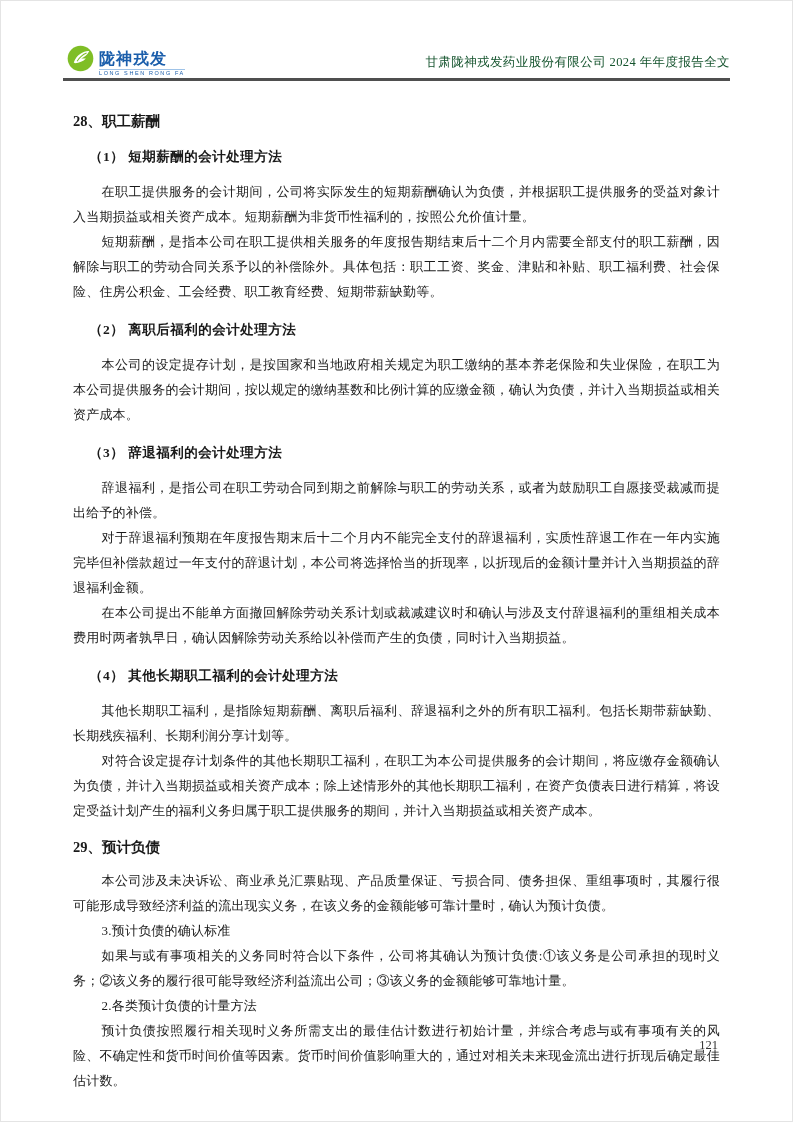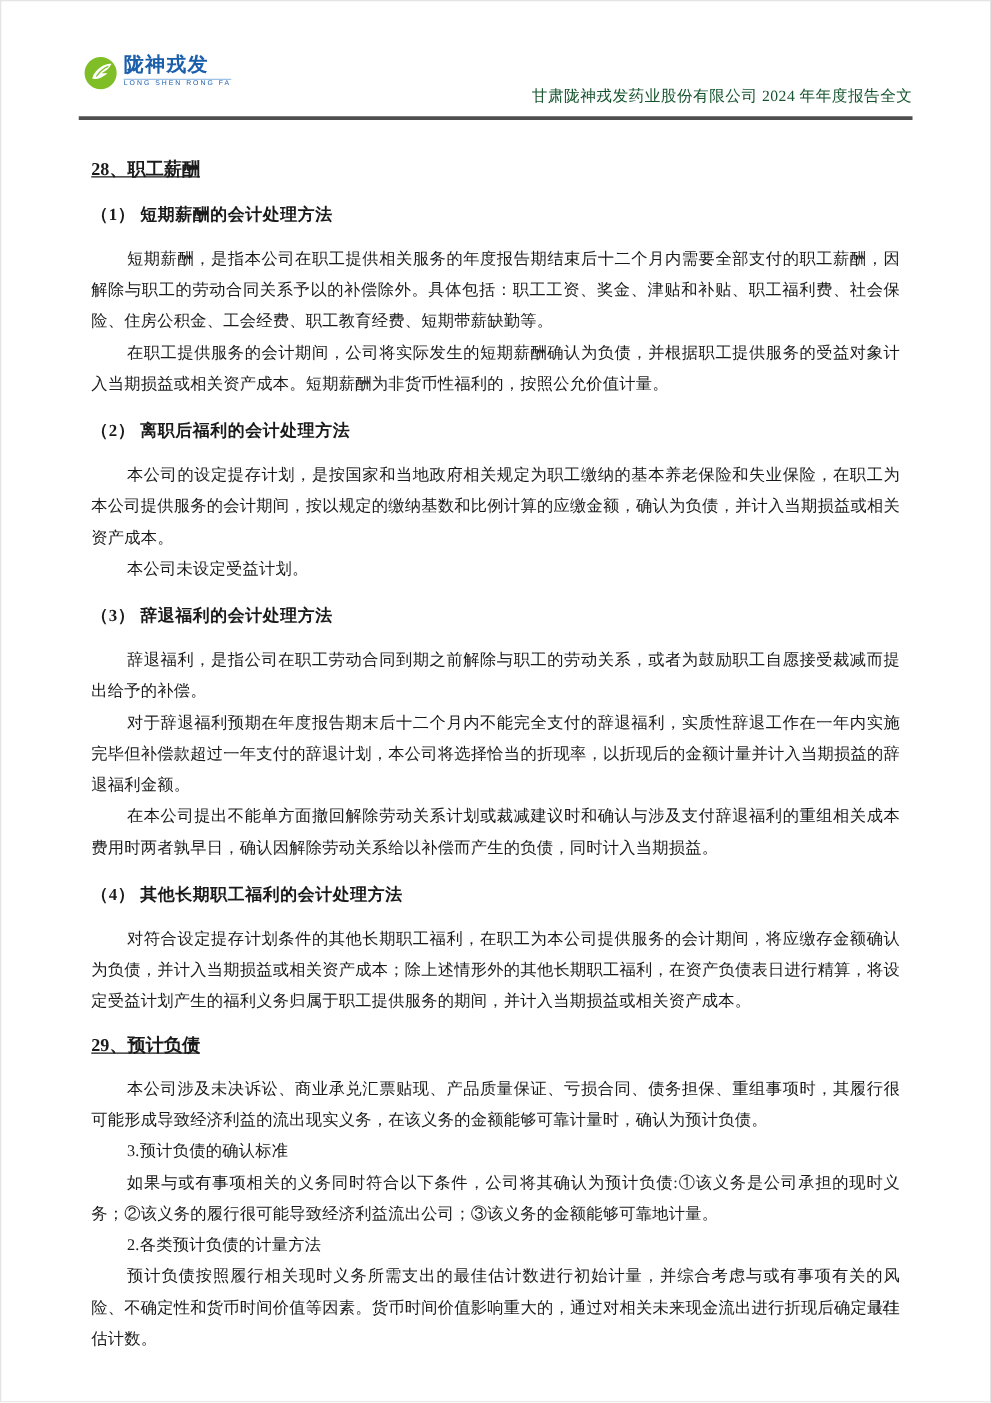--- a/index.html
+++ b/index.html
@@ -19,23 +19,23 @@
     margin: 0 62px 0 62px;
     padding-top 44px;
     padding: 44px 0 1px 0;
     display: flex;
     justify-content: space-between;
     align-items: flex-end;
     border-bottom: 3px solid #4f4f4f;
   }
   .logo {
     display: flex;
-    align-items: flex-start;
+    align-items: flex-end;
     padding-left: 4px;
-    padding-bottom: 15px;
+    padding-bottom: 1px;
   }
   .logo-circle { width: 27px; height: 27px; flex: 0 0 auto; }
   .logo-text-col {
     margin-left: 5px;
     display: flex;
     flex-direction: column;
     line-height: 1;
     font-family: "Liberation Sans", sans-serif;
   }
   .logo-cn {
@@ -67,26 +67,25 @@
   }
   .doc-body p.p {
     text-indent: 2.2em;
     letter-spacing: 0.2px;
   }
   .doc-body .h1 {
     font-size: 14.5px;
     font-weight: bold;
     margin: 14px 0 11px 0;
     line-height: 20px;
-    text-decoration: underline;
   }
   .doc-body .h2 {
     font-size: 13.5px;
     font-weight: bold;
-    margin: 16px 0 12px 0;
+    margin: 16px 0 12px 16px;
     line-height: 20px;
     letter-spacing: 0.5px;
   }
   .footer {
     position: absolute;
     bottom: 68px;
     right: 74px;
     font-size: 12.5px;
     color: #333333;
     text-align: center;
@@ -110,30 +109,30 @@
         <span class="logo-cn">陇神戎发</span>
         <span class="logo-en">LONG SHEN RONG FA</span>
       </span>
     </div>
     <div class="header-title">甘肃陇神戎发药业股份有限公司 2024 年年度报告全文</div>
   </div>
 
   <div class="doc-body">
       <div class="h1">28、职工薪酬</div>
       <div class="h2">（1）  短期薪酬的会计处理方法</div>
+      <p class="p">在职工提供服务的会计期间，公司将实际发生的短期薪酬确认为负债，并根据职工提供服务的受益对象计入当期损益或相关资产成本。短期薪酬为非货币性福利的，按照公允价值计量。</p>
       <p class="p">短期薪酬，是指本公司在职工提供相关服务的年度报告期结束后十二个月内需要全部支付的职工薪酬，因解除与职工的劳动合同关系予以的补偿除外。具体包括：职工工资、奖金、津贴和补贴、职工福利费、社会保险、住房公积金、工会经费、职工教育经费、短期带薪缺勤等。</p>
-      <p class="p">在职工提供服务的会计期间，公司将实际发生的短期薪酬确认为负债，并根据职工提供服务的受益对象计入当期损益或相关资产成本。短期薪酬为非货币性福利的，按照公允价值计量。</p>
       <div class="h2">（2）  离职后福利的会计处理方法</div>
       <p class="p">本公司的设定提存计划，是按国家和当地政府相关规定为职工缴纳的基本养老保险和失业保险，在职工为本公司提供服务的会计期间，按以规定的缴纳基数和比例计算的应缴金额，确认为负债，并计入当期损益或相关资产成本。</p>
-      <p class="p">本公司未设定受益计划。</p>
       <div class="h2">（3）  辞退福利的会计处理方法</div>
       <p class="p">辞退福利，是指公司在职工劳动合同到期之前解除与职工的劳动关系，或者为鼓励职工自愿接受裁减而提出给予的补偿。</p>
       <p class="p">对于辞退福利预期在年度报告期末后十二个月内不能完全支付的辞退福利，实质性辞退工作在一年内实施完毕但补偿款超过一年支付的辞退计划，本公司将选择恰当的折现率，以折现后的金额计量并计入当期损益的辞退福利金额。</p>
       <p class="p">在本公司提出不能单方面撤回解除劳动关系计划或裁减建议时和确认与涉及支付辞退福利的重组相关成本费用时两者孰早日，确认因解除劳动关系给以补偿而产生的负债，同时计入当期损益。</p>
       <div class="h2">（4）  其他长期职工福利的会计处理方法</div>
+      <p class="p">其他长期职工福利，是指除短期薪酬、离职后福利、辞退福利之外的所有职工福利。包括长期带薪缺勤、长期残疾福利、长期利润分享计划等。</p>
       <p class="p">对符合设定提存计划条件的其他长期职工福利，在职工为本公司提供服务的会计期间，将应缴存金额确认为负债，并计入当期损益或相关资产成本；除上述情形外的其他长期职工福利，在资产负债表日进行精算，将设定受益计划产生的福利义务归属于职工提供服务的期间，并计入当期损益或相关资产成本。</p>
       <div class="h1">29、预计负债</div>
       <p class="p">本公司涉及未决诉讼、商业承兑汇票贴现、产品质量保证、亏损合同、债务担保、重组事项时，其履行很可能形成导致经济利益的流出现实义务，在该义务的金额能够可靠计量时，确认为预计负债。</p>
       <p class="p">3.预计负债的确认标准</p>
       <p class="p">如果与或有事项相关的义务同时符合以下条件，公司将其确认为预计负债:①该义务是公司承担的现时义务；②该义务的履行很可能导致经济利益流出公司；③该义务的金额能够可靠地计量。</p>
       <p class="p"> 2.各类预计负债的计量方法</p>
       <p class="p">预计负债按照履行相关现时义务所需支出的最佳估计数进行初始计量，并综合考虑与或有事项有关的风险、不确定性和货币时间价值等因素。货币时间价值影响重大的，通过对相关未来现金流出进行折现后确定最佳估计数。</p>
     </div>
 
   <div class="footer">121</div>

